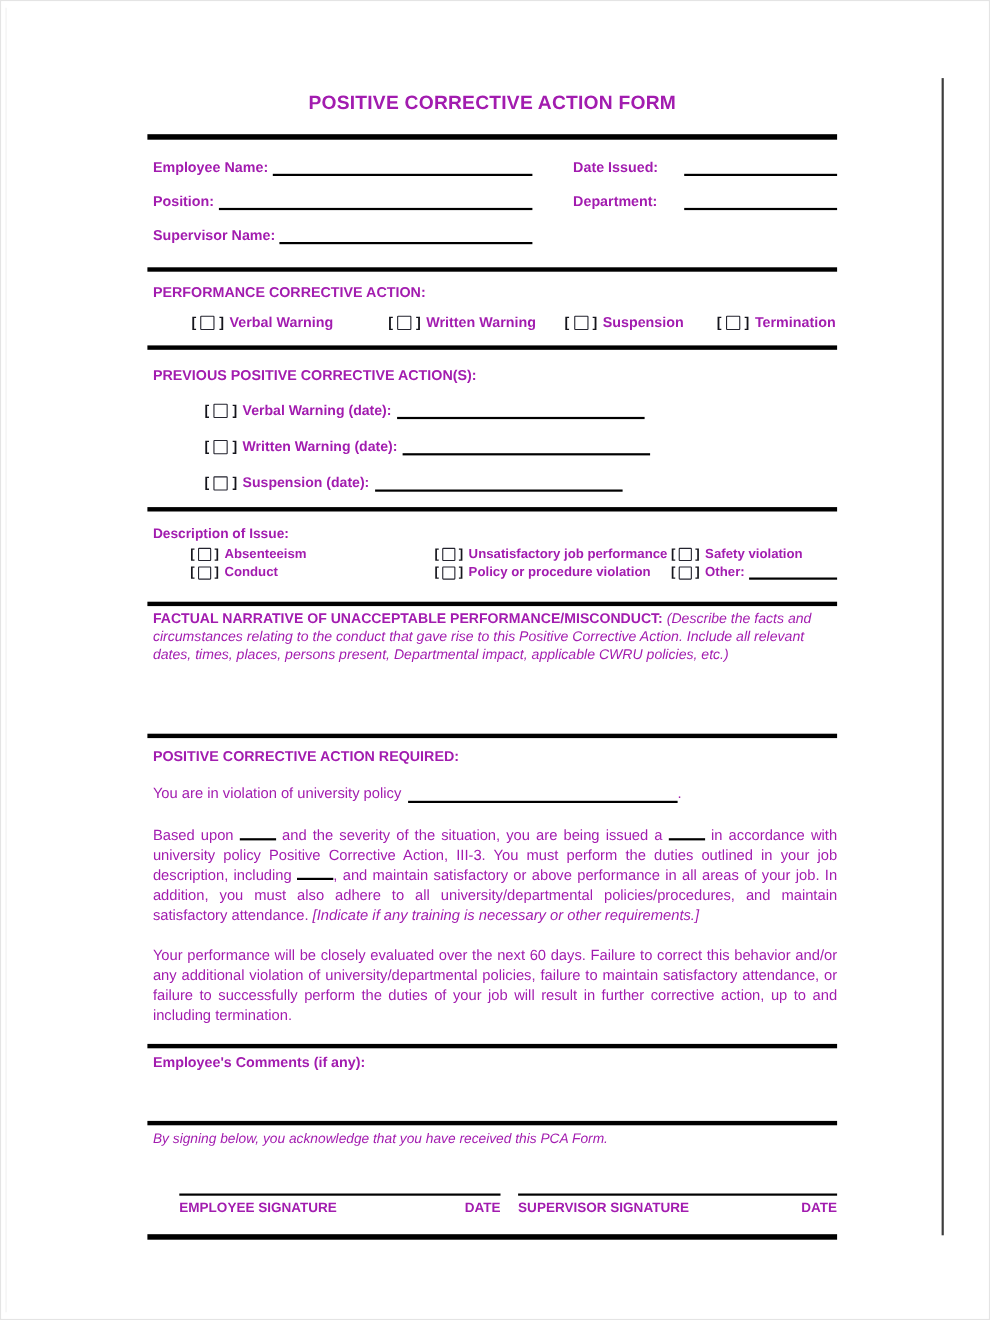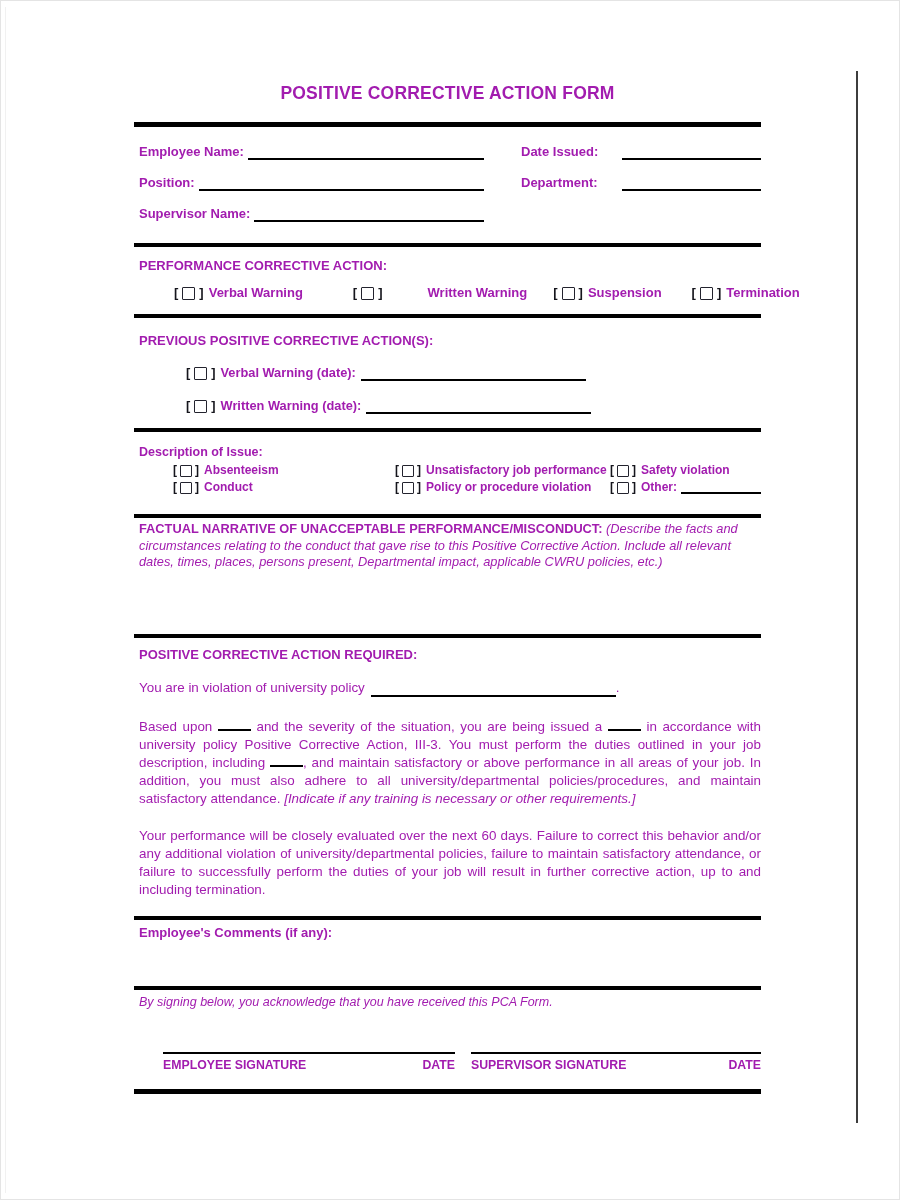--- a/index.html
+++ b/index.html
@@ -35,21 +35,21 @@
   .h-prev{margin-top:16px;}
   .h-req{margin-top:10px;}
   .cb{display:inline-flex;align-items:center;font-weight:700;color:#15151c;}
   .cb::before{content:"[";}
   .cb::after{content:"]";}
   .cb-box{width:11px;height:11px;border:1.6px solid #23232e;border-radius:1px;background:#fff;display:inline-block;margin:0 4px;}
   .sm .cb-box{width:10px;height:10px;margin:0 3px;}
   .cb-lbl{font-weight:700;margin-left:5px;white-space:nowrap;}
   .perf-row{display:flex;margin-top:13px;font-size:13px;line-height:14px;align-items:center;}
   .perf-item{display:flex;align-items:center;}
-  .pi1{margin-left:35px;} .pi2{margin-left:50px;gap:40px;} .pi3{margin-left:26px;} .pi4{margin-left:30px;}
+  .pi1{margin-left:35px;} .pi2{margin-left:50px;} .pi3{margin-left:26px;} .pi4{margin-left:30px;}
   .prev-row{display:flex;align-items:flex-end;margin-top:17px;margin-left:52px;font-size:12.8px;line-height:16px;}
   .prev-line{width:225px;border-bottom:2px solid #000;height:13px;margin-left:5px;}
   .di-head{margin-top:12px;font-weight:700;font-size:12.5px;line-height:16px;}
   .di-grid{display:flex;margin-top:2px;font-size:12px;line-height:17px;}
   .di-col1{width:222px;} .di-col2{width:215px;} .di-col3{flex:1;}
   .di-item{display:flex;align-items:center;height:17px;margin-left:34px;}
   .di-blank{flex:1;border-bottom:2px solid #000;height:11px;margin-left:4px;}
   .factual{margin-top:3px;font-size:12.8px;line-height:16.5px;text-align:left;}
   .factual .fh{font-weight:700;}
   .factual .fi{font-style:italic;}
@@ -152,20 +152,27 @@
       <span class="cb-lbl">Verbal Warning (date):</span>
       <span class="prev-line"></span>
     </div>
     <div class="prev-row">
       <span class="cb">
           <span class="cb-box"></span>
         </span>
       <span class="cb-lbl">Written Warning (date):</span>
       <span class="prev-line"></span>
     </div>
+    <div class="prev-row">
+      <span class="cb">
+          <span class="cb-box"></span>
+        </span>
+      <span class="cb-lbl">Suspension (date):</span>
+      <span class="prev-line"></span>
+    </div>
 
     <div class="rule r4"></div>
 
     <div class="di-head ind">Description of Issue:</div>
 
     <div class="di-grid ind sm">
       <div class="di-col1">
         <div class="di-item">
           <span class="cb">
               <span class="cb-box"></span>

